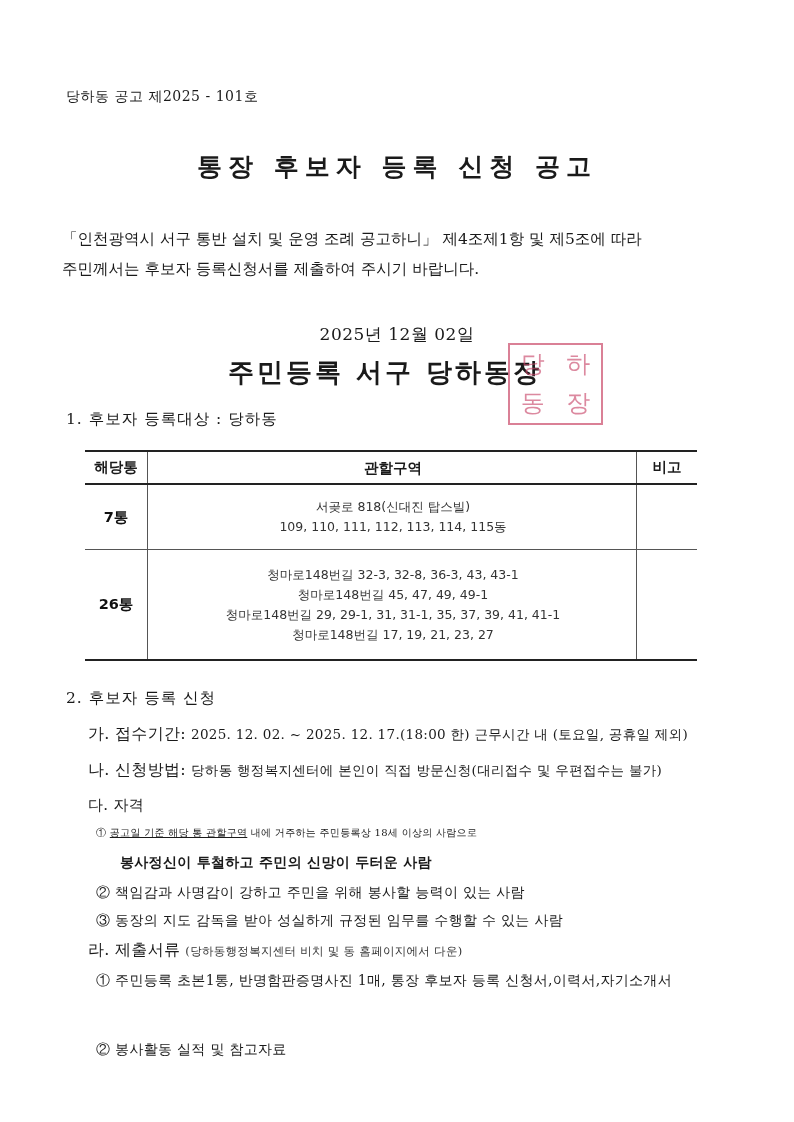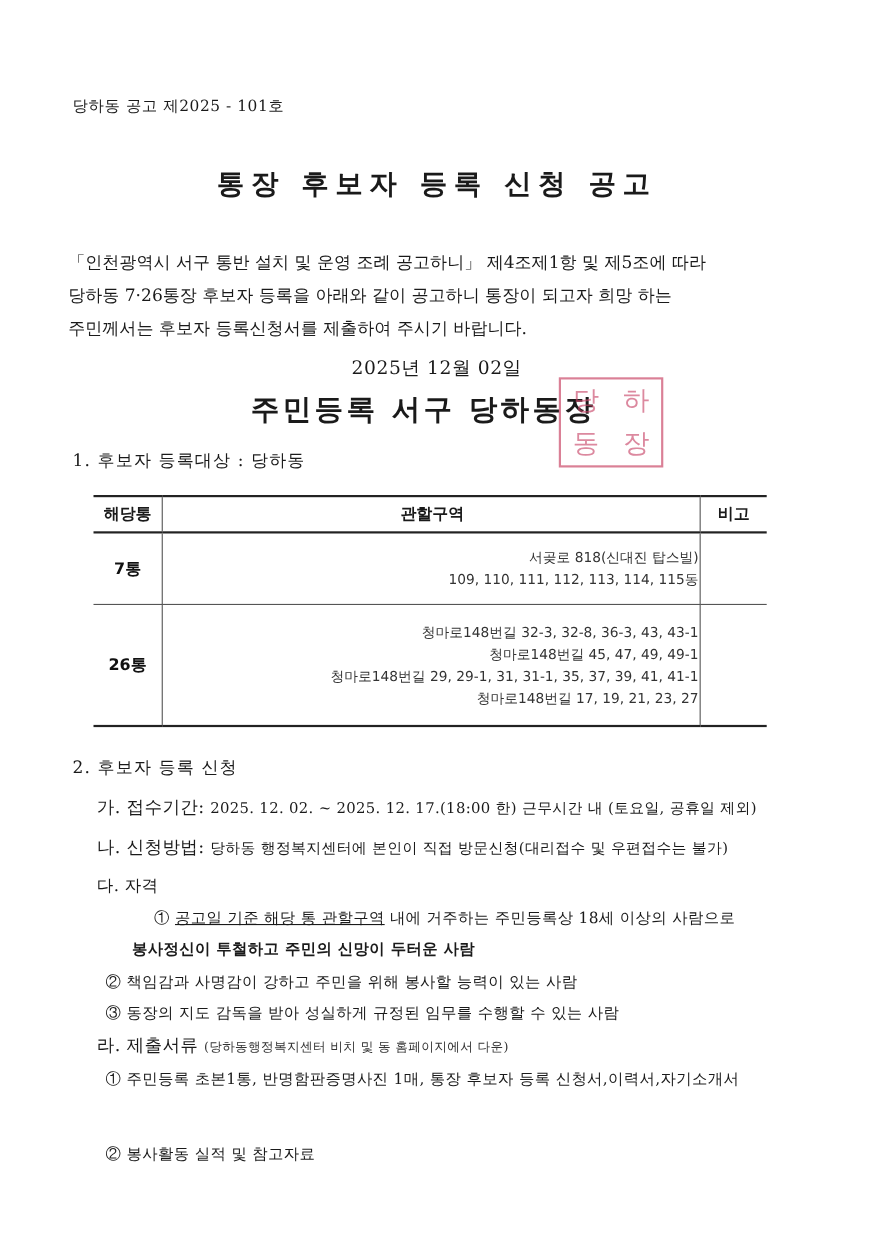--- a/index.html
+++ b/index.html
@@ -16,41 +16,40 @@
           box-sizing:border-box; display:grid; grid-template-columns:1fr 1fr; grid-template-rows:1fr 1fr;
           color:#c8476a; font-size:24px; font-family:"DejaVu Sans", sans-serif; text-align:center; line-height:38px; }
   .seal span { opacity:0.75; }
   .sec1 { left:66px; top:409px; font-size:15.5px; letter-spacing:1px; }
   table.zone { position:absolute; left:85px; top:450px; width:612px; border-collapse:collapse;
                font-family:"DejaVu Sans", "Liberation Sans", sans-serif; }
   table.zone th { font-size:14.5px; font-weight:bold; height:29px; border-top:2px solid #222; border-bottom:2px solid #222; }
   table.zone td { font-size:12.5px; color:#333; vertical-align:middle; border-bottom:1px solid #555; }
   table.zone tr:last-child td { border-bottom:2px solid #222; }
   table.zone .c1 { width:60px; text-align:center; border-right:1px solid #555; }
-  table.zone .c2 { text-align:right; padding-left:3px; border-right:1px solid #555; line-height:20px; }
+  table.zone .c2 { text-align:center; padding-left:3px; border-right:1px solid #555; line-height:20px; }
   table.zone th.c2 { text-align:center; }
   table.zone .c3 { width:58px; text-align:center; }
   table.zone td.c1 { font-weight:bold; font-size:14.5px; color:#111; }
   .r1 td { height:62px; }
   .r2 td { height:107px; }
   .sec2 { left:66px; top:688px; font-size:15.5px; letter-spacing:1px; }
   .item { font-size:15px; letter-spacing:0.3px; }
   .item .lbl { font-size:16px; }
   .small { font-size:13px; color:#333; }
   .u { text-decoration:underline; }
 </style>
 </head>
 <body>
 
 <div class="abs doc-no">당하동 공고 제2025 - 101호</div>
 <div class="abs title">통장 후보자 등록 신청 공고</div>
 
 <div class="abs intro">
   <div>「인천광역시 서구 통반 설치 및 운영 조례 공고하니」 제4조제1항 및 제5조에 따라</div>
-  <div>당하동 7·26통장 후보자 등록을 아래와 같이 공고하니 통장이 되고자  희망  하는</div>
   <div>주민께서는 후보자 등록신청서를 제출하여 주시기 바랍니다.</div>
 </div>
 
 <div class="abs date">2025년 12월 02일</div>
 <div class="abs issuer">주민등록 서구 당하동장</div>
 <div class="abs seal">
   <span>당</span>
   <span>하</span>
   <span>동</span>
   <span>장</span>
@@ -95,21 +94,21 @@
   <span style="font-size:13.5px;">2025. 12. 02. ~ 2025. 12. 17.(18:00 한) 근무시간 내 (토요일, 공휴일 제외)</span>
 </div>
 
 <div class="abs item" style="left:88px; top:760px;">
   <span class="lbl">나. 신청방법:</span>
   <span style="font-size:13.5px;">당하동 행정복지센터에 본인이 직접 방문신청(대리접수 및 우편접수는 불가)</span>
 </div>
 
 <div class="abs item" style="left:88px; top:796px;">다. 자격</div>
 
-<div class="abs item" style="left:96px; top:826px; font-size:14px;margin-left:44px;">
+<div class="abs item" style="left:96px; top:826px; font-size:10px;">
   <span>①</span>
   <span class="u">공고일 기준 해당 통 관할구역</span><span> 내에 거주하는 주민등록상 18세 이상의 사람으로</span>
 </div>
 <div class="abs item" style="left:120px; top:854px; font-size:14px;font-weight:bold;">봉사정신이 투철하고 주민의 신망이 두터운 사람</div>
 
 <div class="abs item" style="left:96px; top:884px; font-size:14px;">
   <span>②</span>
   <span>책임감과 사명감이 강하고 주민을 위해 봉사할 능력이 있는 사람</span>
 </div>
 <div class="abs item" style="left:96px; top:912px; font-size:14px;">

